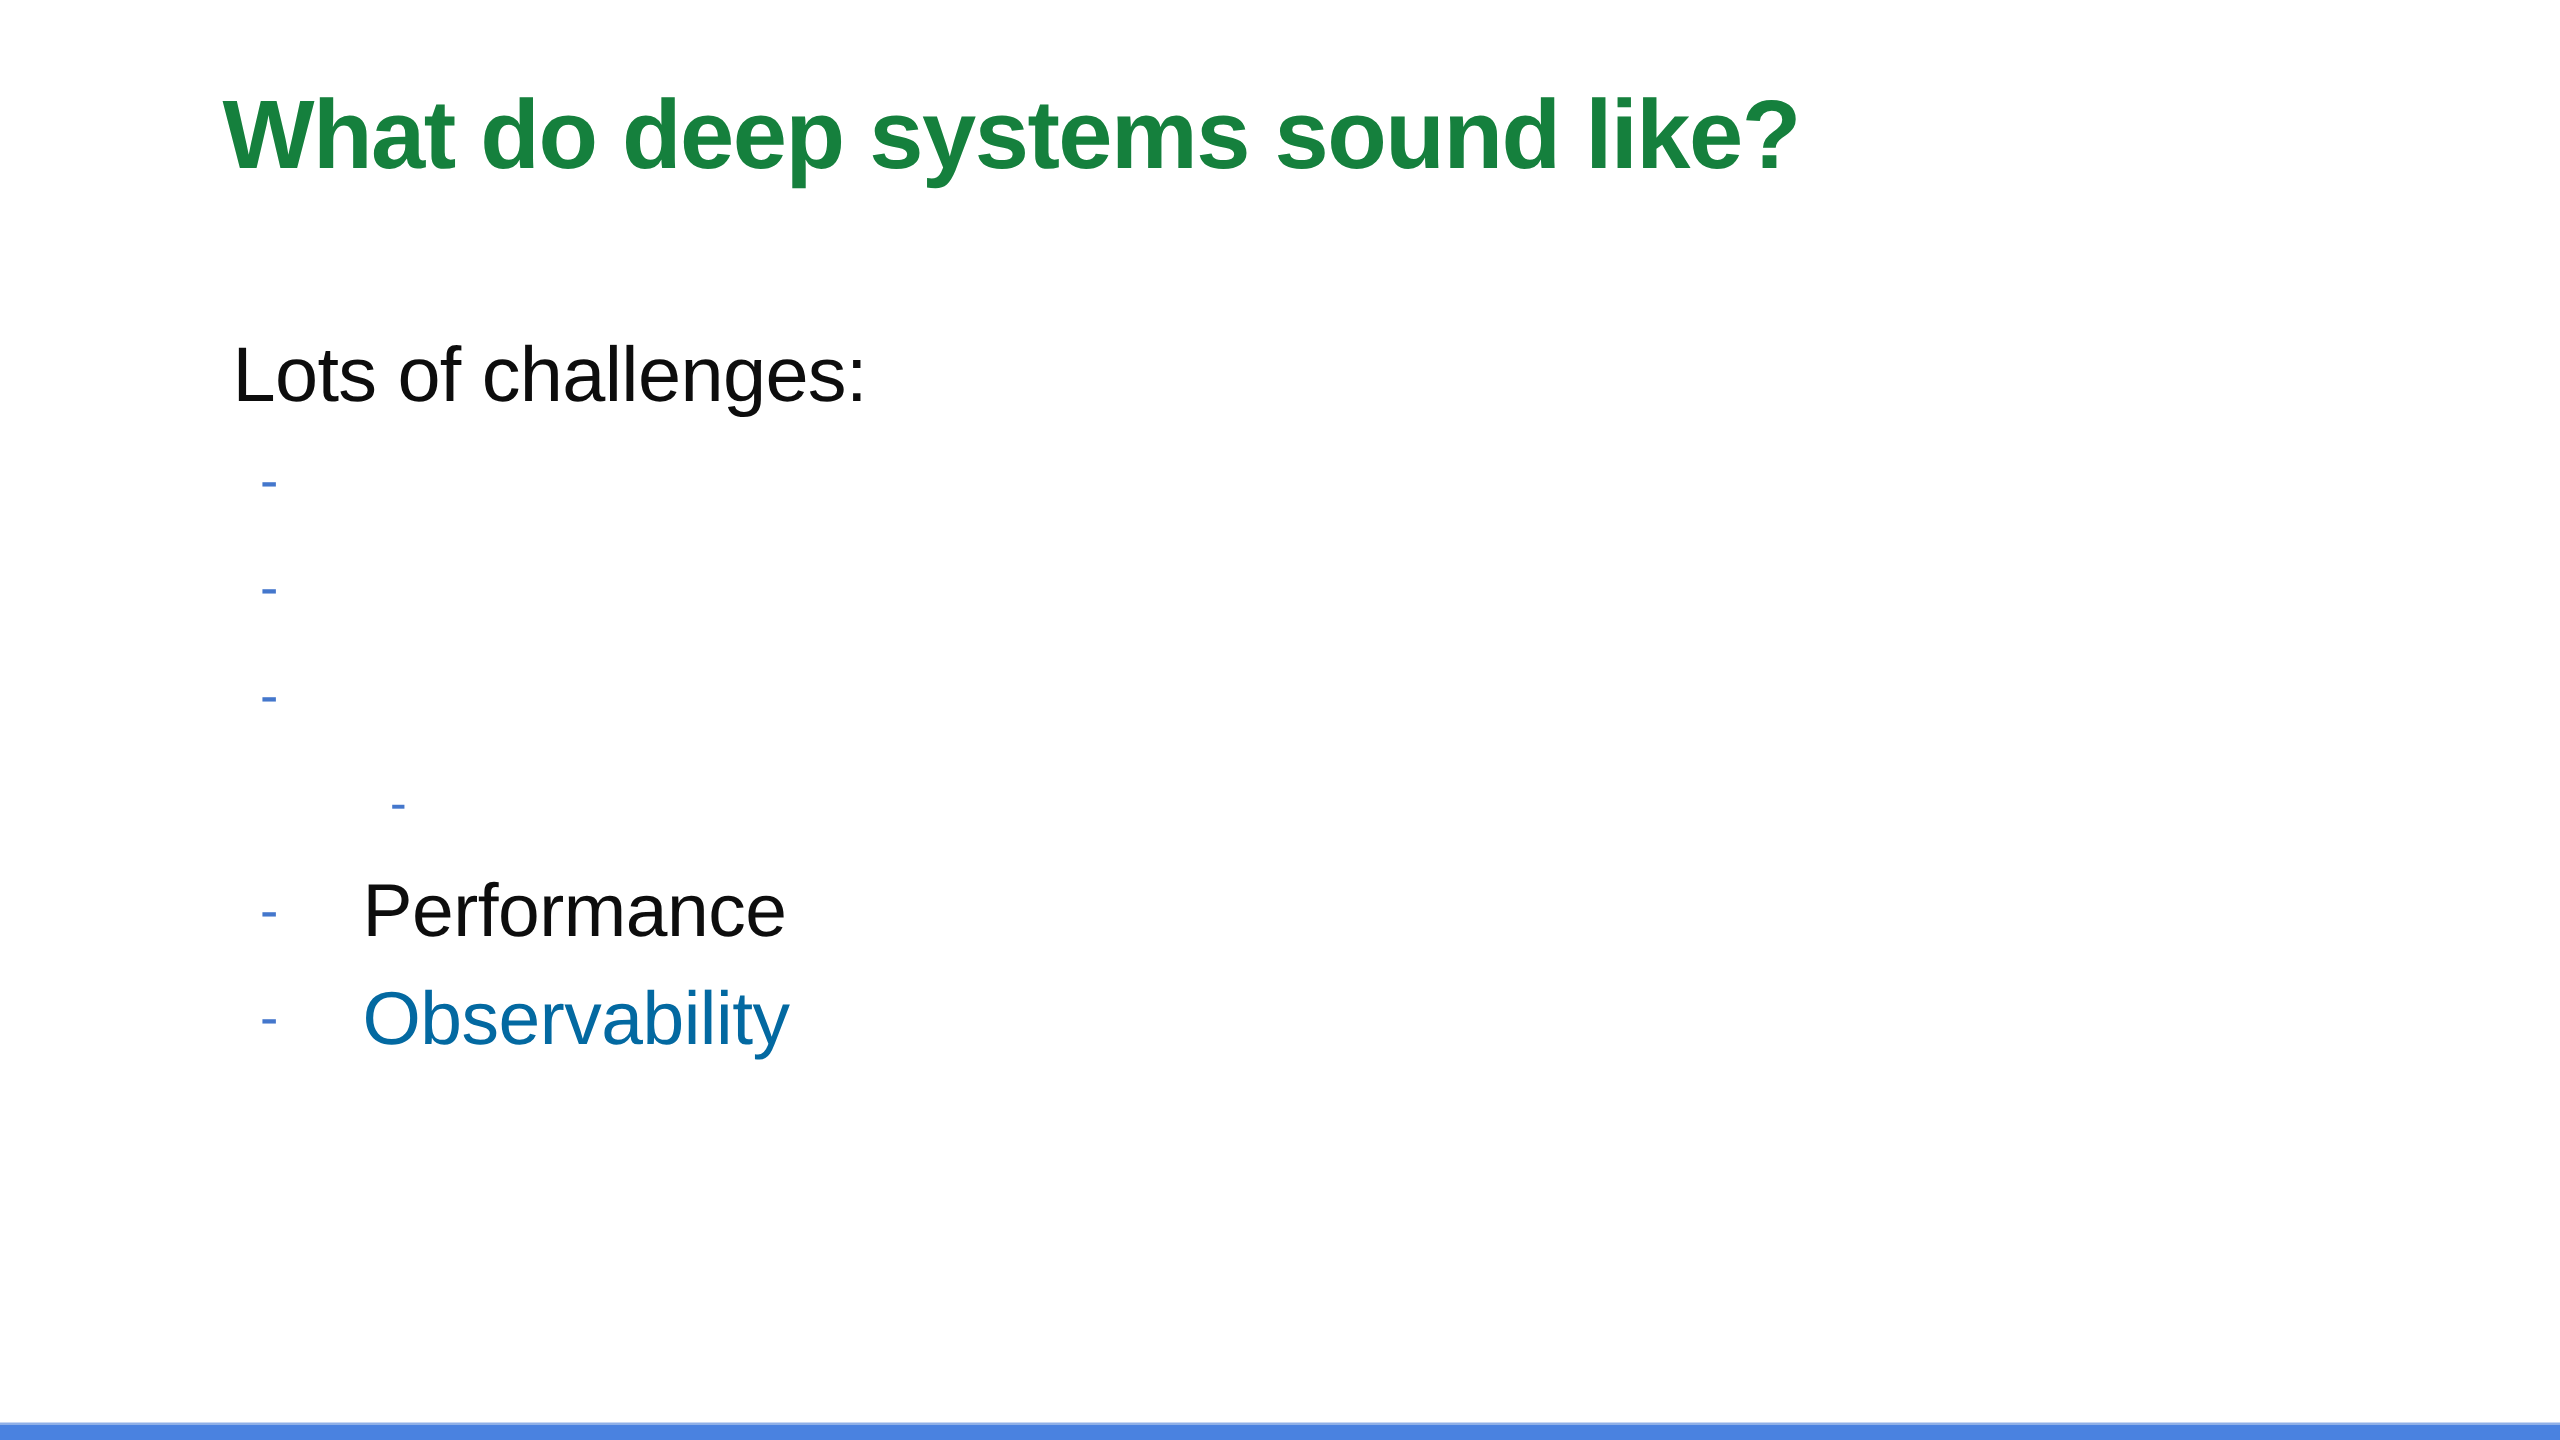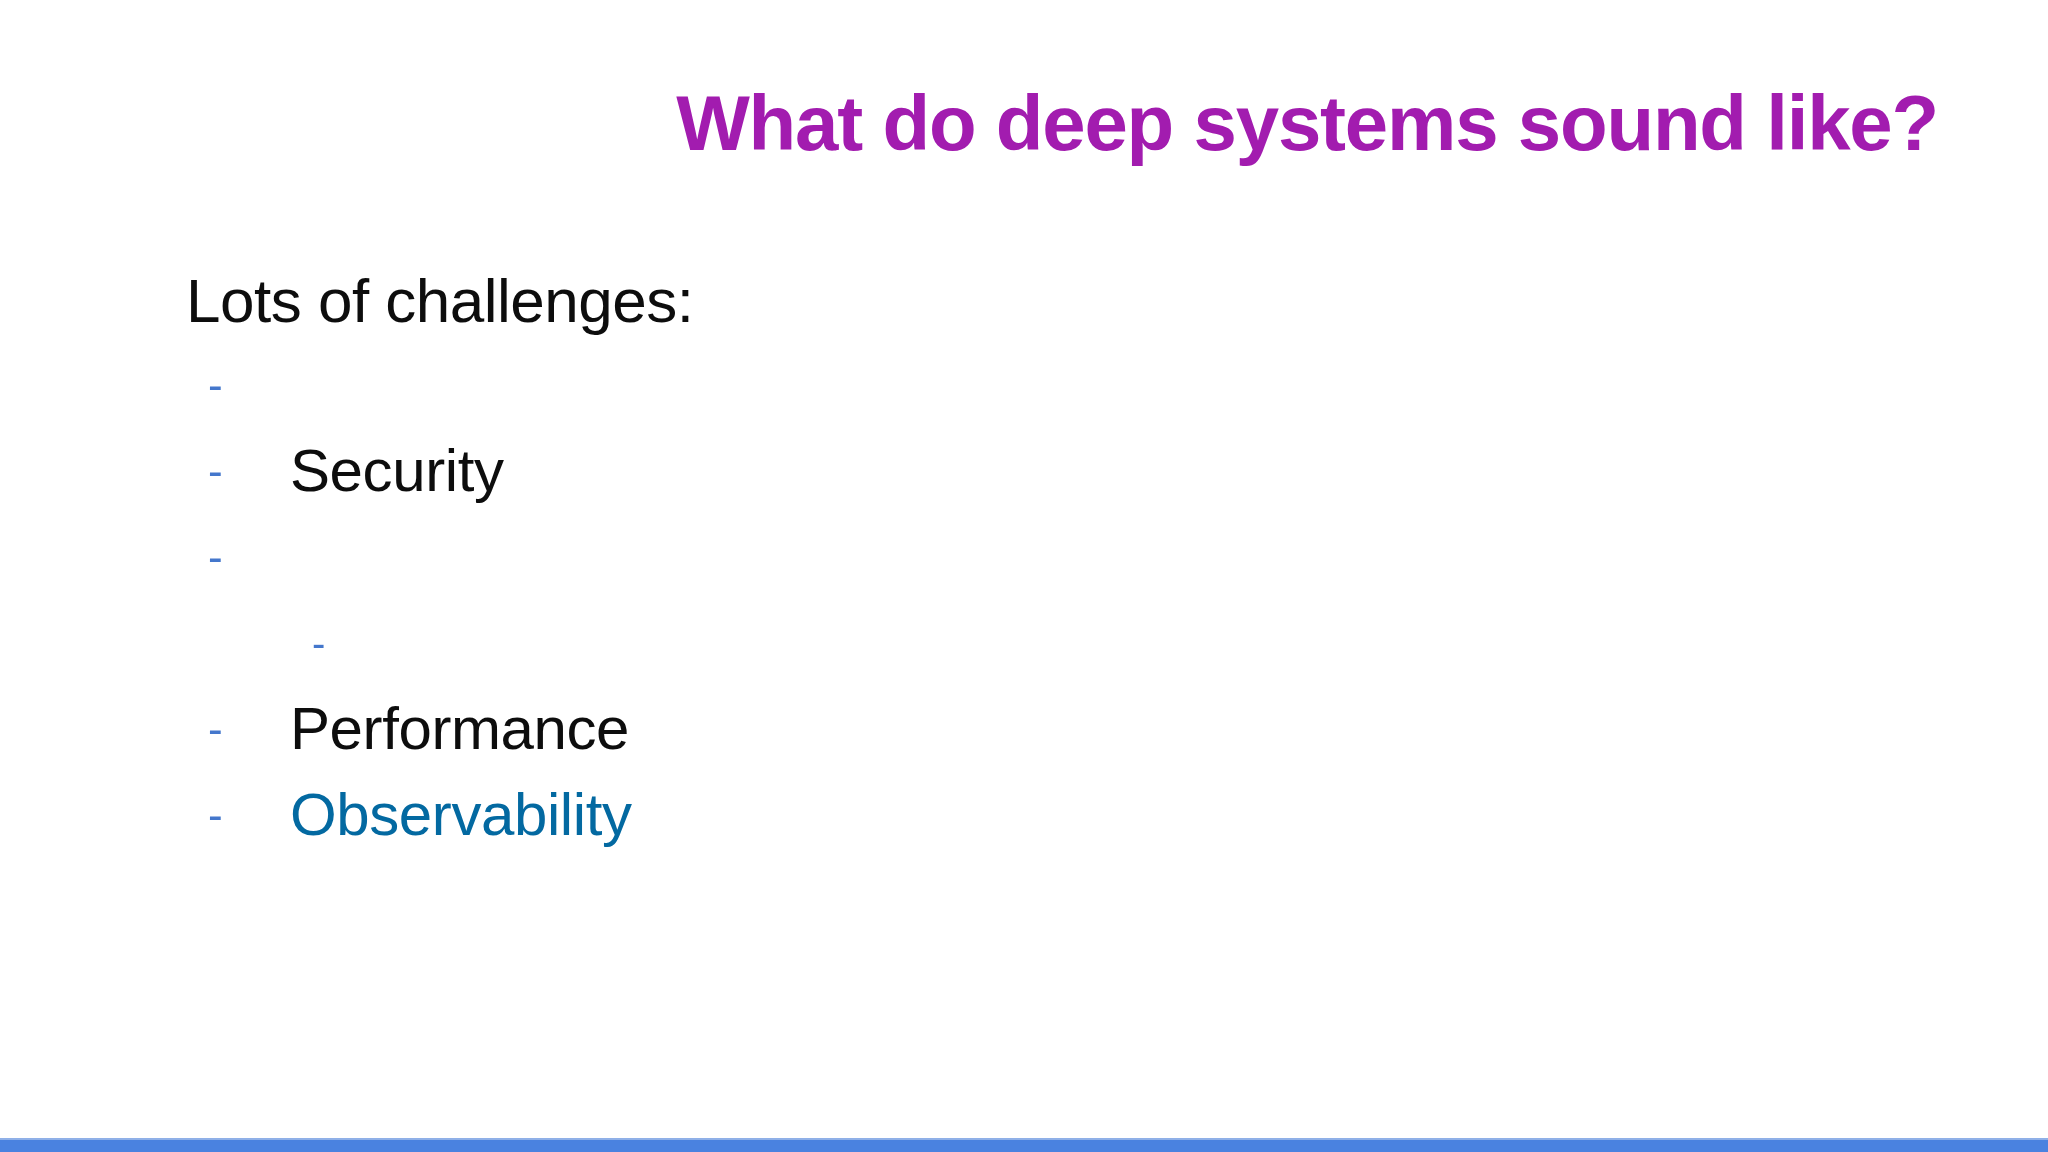--- a/index.html
+++ b/index.html
@@ -20,29 +20,28 @@
     height: 1152px;
     background: #ffffff;
     overflow: hidden;
     box-sizing: border-box;
   }
 
   
   .slide-title {
     position: absolute;
     left: 178px;
-    top: 32px;
+    top: 16px;
     width: 1760px;
     font-size: 78px;
     font-weight: 700;
     line-height: 1.0;
     letter-spacing: -1.2px;
-    color: #a21caf;
+    color: #15803d;
     white-space: nowrap;
-    text-align: right;
   }
 
   
   .body-block {
     position: absolute;
     left: 0;
     top: 270px;
     width: 2048px;
   }
 
@@ -143,21 +142,20 @@
     <div class="lead-line">Lots of challenges:</div>
 
     <ul class="bullet-list">
 
       <li class="bullet level-1">
         <span class="dash">-</span>
       </li>
 
       <li class="bullet level-1">
         <span class="dash">-</span>
-        <span class="label">Security</span>
       </li>
 
       <li class="bullet level-1">
         <span class="dash">-</span>
       </li>
 
       <li class="bullet level-2 gap-before-sub">
         <span class="dash">-</span>
       </li>
 

